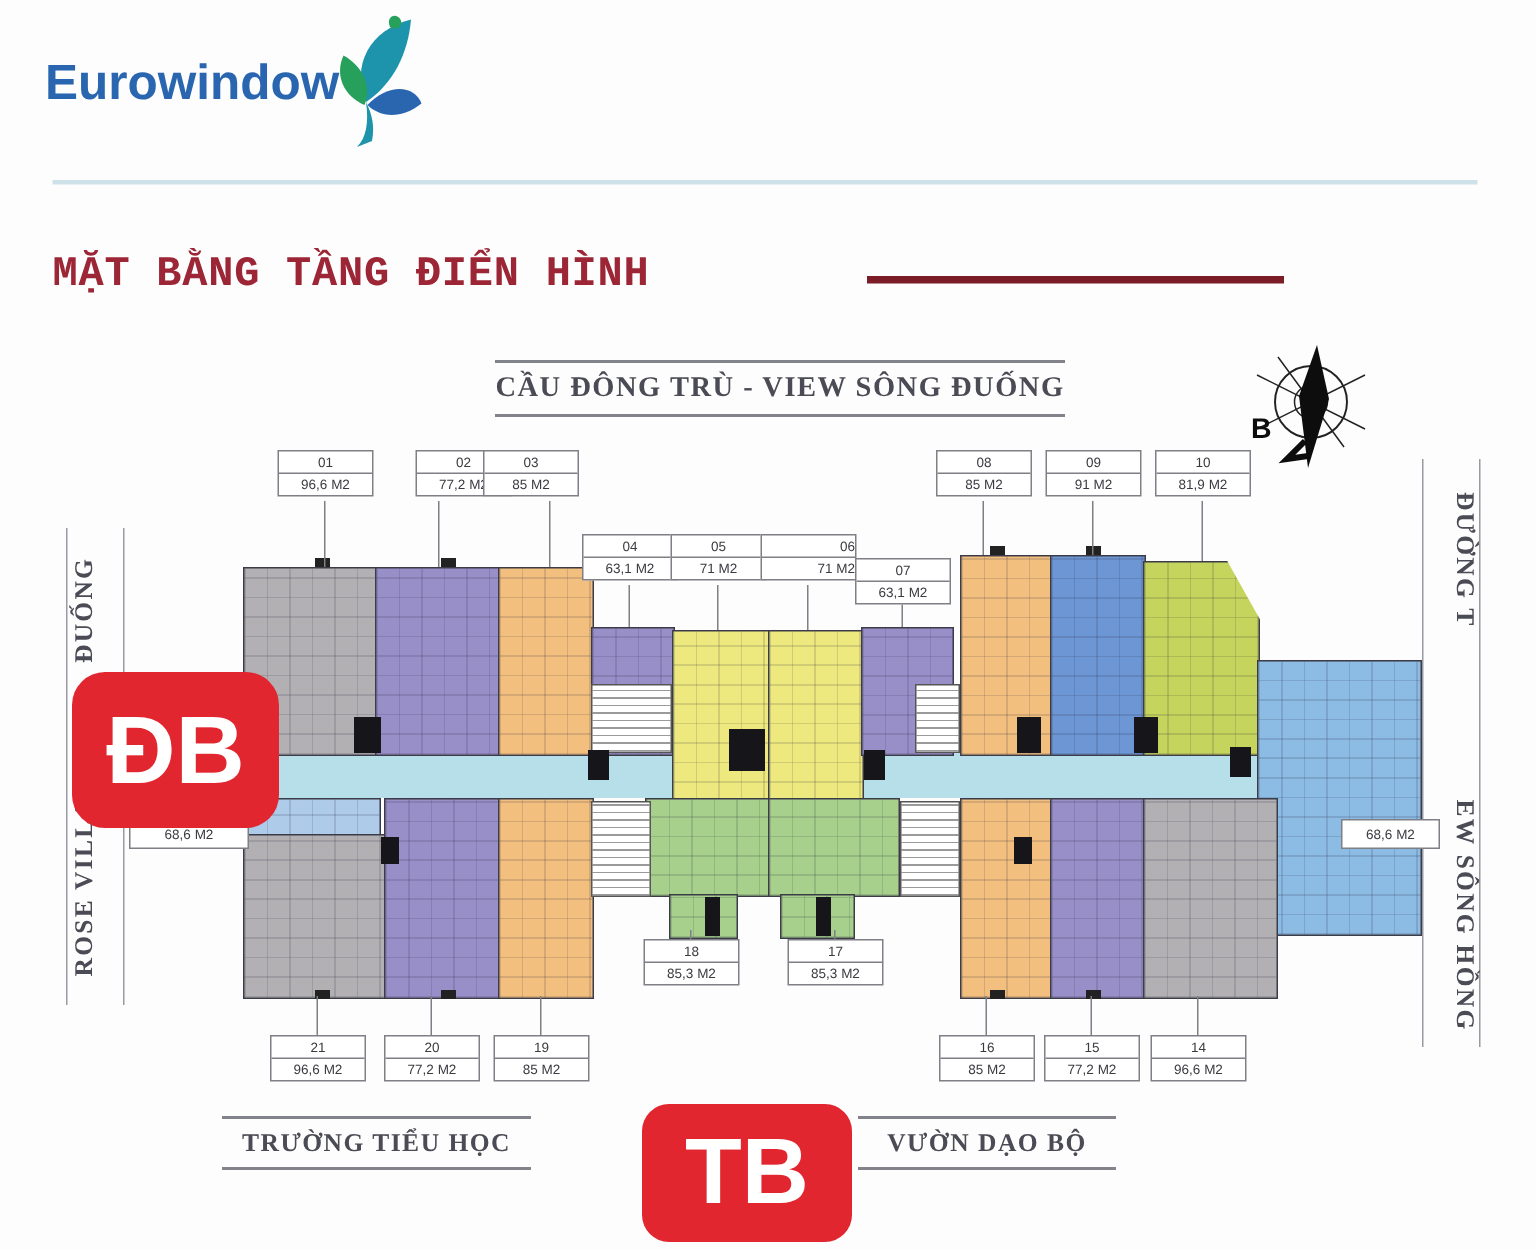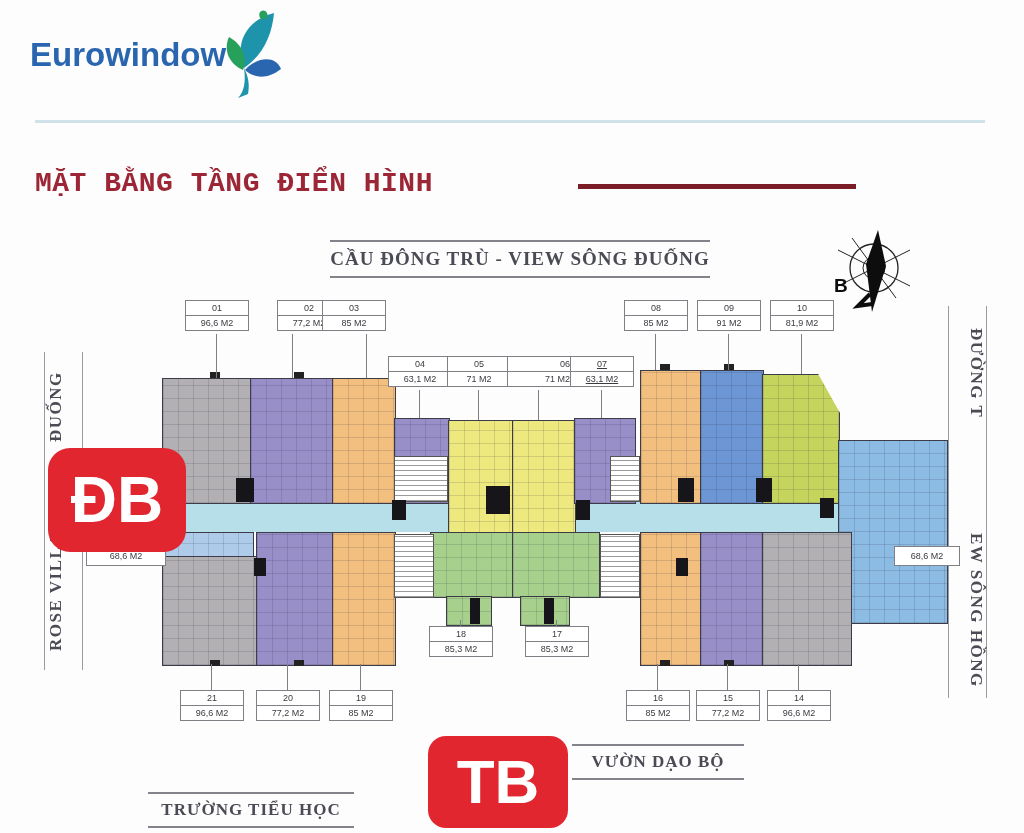--- a/index.html
+++ b/index.html
@@ -90,21 +90,21 @@
     <circle cx="46" cy="40" r="11" fill="none" stroke="#222" stroke-width="1"></circle>
     <line x1="10" y1="22" x2="82" y2="58" stroke="#222" stroke-width="1"></line>
     <line x1="10" y1="58" x2="82" y2="22" stroke="#222" stroke-width="1"></line>
     <line x1="24" y1="10" x2="68" y2="70" stroke="#222" stroke-width="1"></line>
     <polygon points="50,2 58,38 44,84 38,36" fill="#0d0d0d"></polygon>
     <path d="M42 66 L30 78 L44 76" fill="none" stroke="#0d0d0d" stroke-width="4"></path>
     <text x="6" y="64" font-size="19" font-weight="bold" fill="#0d0d0d" font-family="Liberation Sans, sans-serif">B</text>
   </svg>
 
   <div class="street big" style="left:330px;top:240px;width:380px;">CẦU ĐÔNG TRÙ - VIEW SÔNG ĐUỐNG</div>
-  <div class="street small" style="left:148px;top:744px;width:206px;margin-top:48px;">TRƯỜNG TIỂU HỌC</div>
+  <div class="street small" style="left:148px;top:744px;width:206px;">TRƯỜNG TIỂU HỌC</div>
   <div class="street small" style="left:572px;top:744px;width:172px;">VƯỜN DẠO BỘ</div>
 
   <div class="vline" style="left:44px;top:352px;height:318px;"></div>
   <div class="vline" style="left:82px;top:352px;height:318px;"></div>
   <div class="vtext flip" style="left:46px;top:352px;width:34px;height:110px;">ĐUỐNG</div>
   <div class="vtext flip" style="left:46px;top:512px;width:34px;height:158px;">ROSE VILLA</div>
 
   <div class="vline" style="left:948px;top:306px;height:392px;"></div>
   <div class="vline" style="left:986px;top:306px;height:392px;"></div>
   <div class="vtext" style="left:952px;top:310px;width:34px;height:126px;">ĐƯỜNG T</div>
@@ -183,21 +183,21 @@
       <div class="ar">63,1 M2</div>
     </div>
   <div class="ulbl" style="left:447px;top:356px;">
       <div class="no">05</div>
       <div class="ar">71 M2</div>
     </div>
   <div class="ulbl" style="left:507px;top:356px;text-align:right;">
       <div class="no">06</div>
       <div class="ar">71 M2</div>
     </div>
-  <div class="ulbl" style="left:570px;top:356px;text-decoration:underline;">
+  <div class="ulbl" style="left:570px;top:372px;">
       <div class="no">07</div>
       <div class="ar">63,1 M2</div>
     </div>
   <div class="conn" style="left:419px;top:390px;height:28px;"></div>
   <div class="conn" style="left:478px;top:390px;height:30px;"></div>
   <div class="conn" style="left:538px;top:390px;height:30px;"></div>
   <div class="conn" style="left:601px;top:390px;height:28px;"></div>
 
   <div class="ulbl" style="left:624px;top:300px;">
       <div class="no">08</div>

